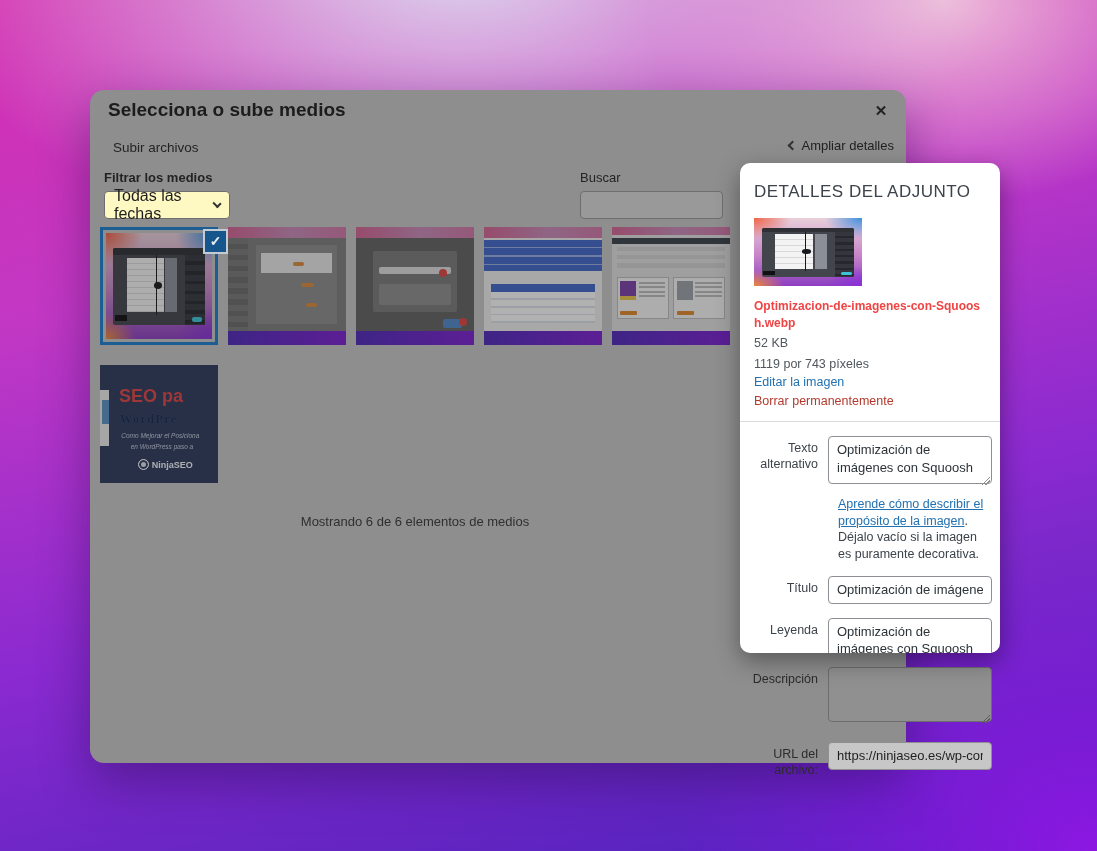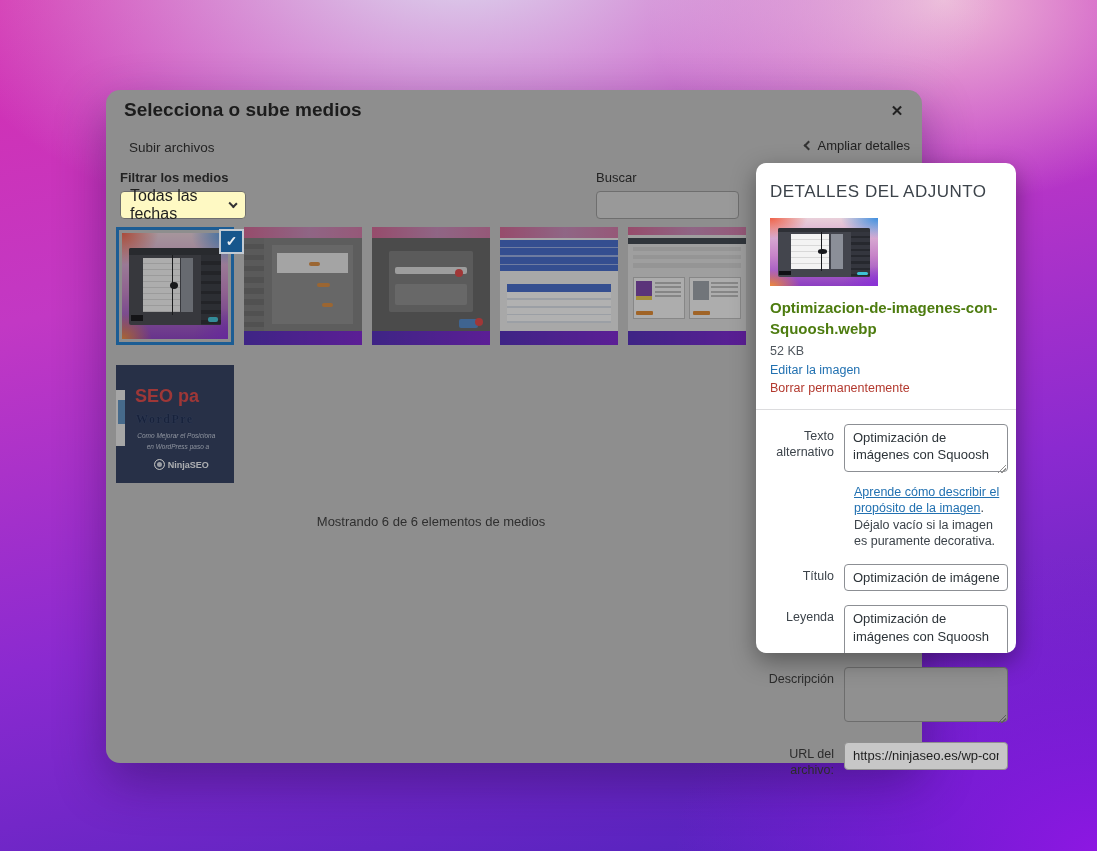--- a/index.html
+++ b/index.html
@@ -10,21 +10,21 @@
     position:relative; width:1097px; height:851px; overflow:hidden;
     background:
       radial-gradient(90% 65% at 42% -5%, #dcd9ef 0%, rgba(220,217,239,0) 55%),
       radial-gradient(45% 40% at 86% 0%, #eebcd9 0%, rgba(238,188,217,0) 60%),
       radial-gradient(55% 50% at 100% 100%, #8d17e2 0%, rgba(141,23,226,0) 70%),
       linear-gradient(168deg, #d52fb0 0%, #c238c4 30%, #8b2ad0 62%, #4c22bb 100%);
   }
 
   
   .modal {
-    position:absolute; left:106px; top:90px; width:816px; height:673px;
+    position:absolute; left:90px; top:90px; width:816px; height:673px;
     background:#8e8e8e; border-radius:14px;
     box-shadow:0 18px 50px rgba(40,10,80,.45);
   }
   .modal-title { position:absolute; left:18px; top:9px; font-size:19px; font-weight:bold; color:#1c1c1c; }
   .close-btn { position:absolute; right:14px; top:10px; width:22px; height:22px; border:none; background:transparent;
     font-size:15px; font-weight:bold; color:#222; cursor:pointer; line-height:22px; text-align:center; }
 
   .tabs-row { position:absolute; left:10px; top:41px; height:32px; display:flex; align-items:stretch; }
   .tab { display:flex; align-items:center; padding:0 13px; font-size:13.5px; color:#242424; cursor:pointer; }
   .tab.active { background:#989898; border:1px solid #a8a8a8; border-bottom:none; border-radius:4px 4px 0 0; font-weight:400; }
@@ -119,21 +119,21 @@
   .scene-seo .brand { position:absolute; left:32%; top:80%; display:flex; align-items:center; gap:3px;
       font-size:9px; font-weight:bold; color:#f2f4f8; white-space:nowrap; }
   .scene-seo .brand .ring { width:11px; height:11px; border-radius:50%; background:#d9dde6; border:1px solid #fff;
       box-shadow:inset 0 0 0 2px #2c3a5c; }
 
   
   .details-card { position:absolute; left:650px; top:73px; width:260px; height:490px; background:#ffffff;
     border-radius:10px; box-shadow:0 8px 24px rgba(0,0,0,.38); z-index:5; overflow:hidden; }
   .dc-heading { margin:19px 14px 0; font-size:17px; letter-spacing:.5px; color:#3c434a; }
   .dc-preview { position:relative; margin:16px 14px 0; width:108px; height:68px; overflow:hidden; }
-  .dc-filename { margin:12px 14px 0; font-size:15px; font-weight:bold; color:#4d7c0f; line-height:1.38; word-break:break-all; }
+  .dc-filename { margin:12px 14px 0; font-size:12px; font-weight:bold; color:#ef4444; line-height:1.38; word-break:break-all; }
   .dc-meta { margin:4px 14px 0; font-size:12.5px; color:#50575e; line-height:1.32; }
   .dc-link { display:block; margin:2px 14px 0; font-size:12.5px; text-decoration:none; line-height:1.32; }
   .dc-divider { margin:12px 0 0; border:none; border-top:1px solid #dcdcde; }
   .form-row { display:flex; align-items:flex-start; margin:14px 8px 0 0; }
   .form-label { flex:0 0 88px; padding:5px 10px 0 0; text-align:right; font-size:12.5px; color:#3c434a; line-height:1.25; }
   .form-field-wrap { position:relative; flex:1; }
   .fld { width:100%; border:1px solid #8c8f94; border-radius:4px; background:#fff; font-family:"Liberation Sans",sans-serif;
     font-size:13px; color:#2c3338; padding:4px 8px; resize:none; line-height:1.35; white-space:nowrap; overflow:hidden; }
   textarea.fld { white-space:normal; }
   .ta-alt { height:48px; } .ta-cap { height:55px; }
@@ -297,20 +297,21 @@
               <div class="side"></div>
               <div class="knob"></div>
             <div class="chip-cyan"></div>
               <div class="chip-dark"></div>
             </div>
         </div>
       </div>
 
       <div class="dc-filename">Optimizacion-de-imagenes-con-Squoosh.webp</div>
       <div class="dc-meta">52 KB</div>
+      <div class="dc-meta">1119 por 743 píxeles</div>
       <a href="#" class="dc-link" style="color:#2271b1;">Editar la imagen</a>
       <a href="#" class="dc-link" style="color:#b3392e;">Borrar permanentemente</a>
       <hr class="dc-divider">
 
       <div class="form-row">
         <div class="form-label">Texto alternativo</div>
         <div class="form-field-wrap">
           <textarea class="fld ta-alt" style="">Optimización de imágenes con Squoosh</textarea>
           <span class="resize-corner"></span>
         </div>

